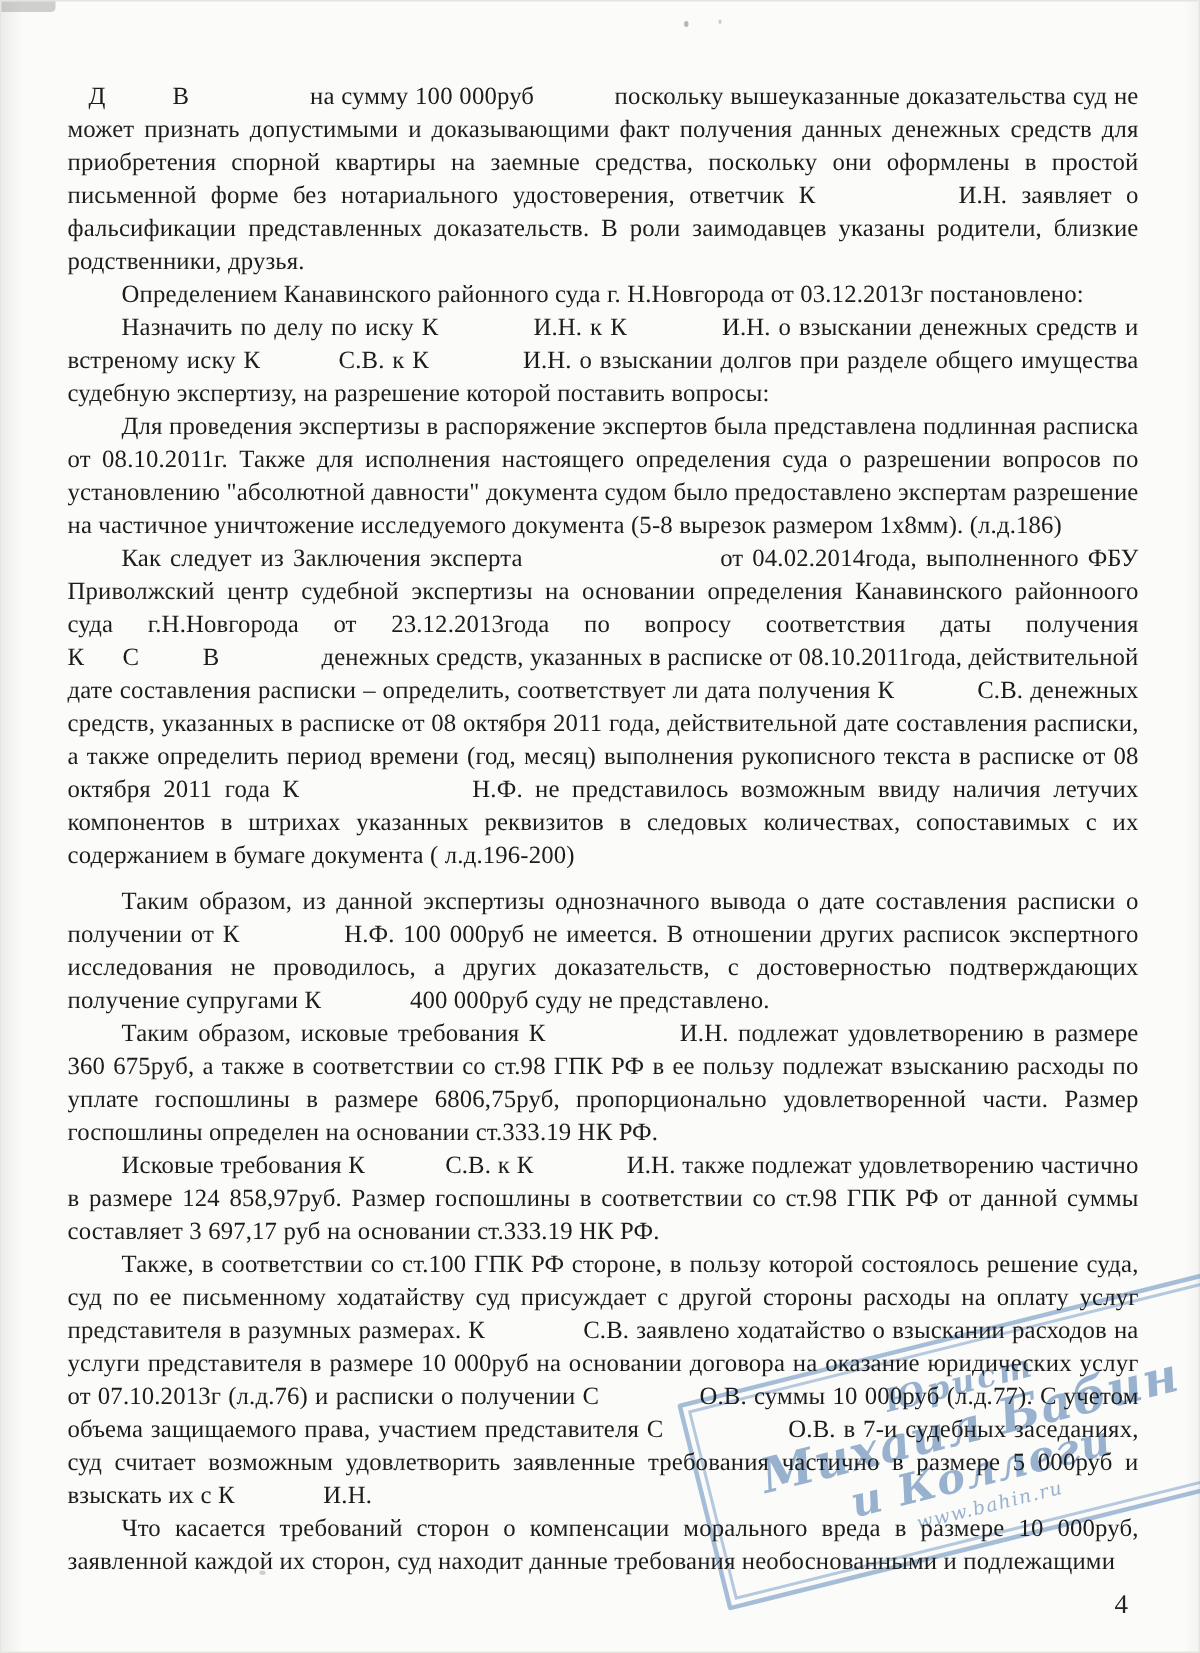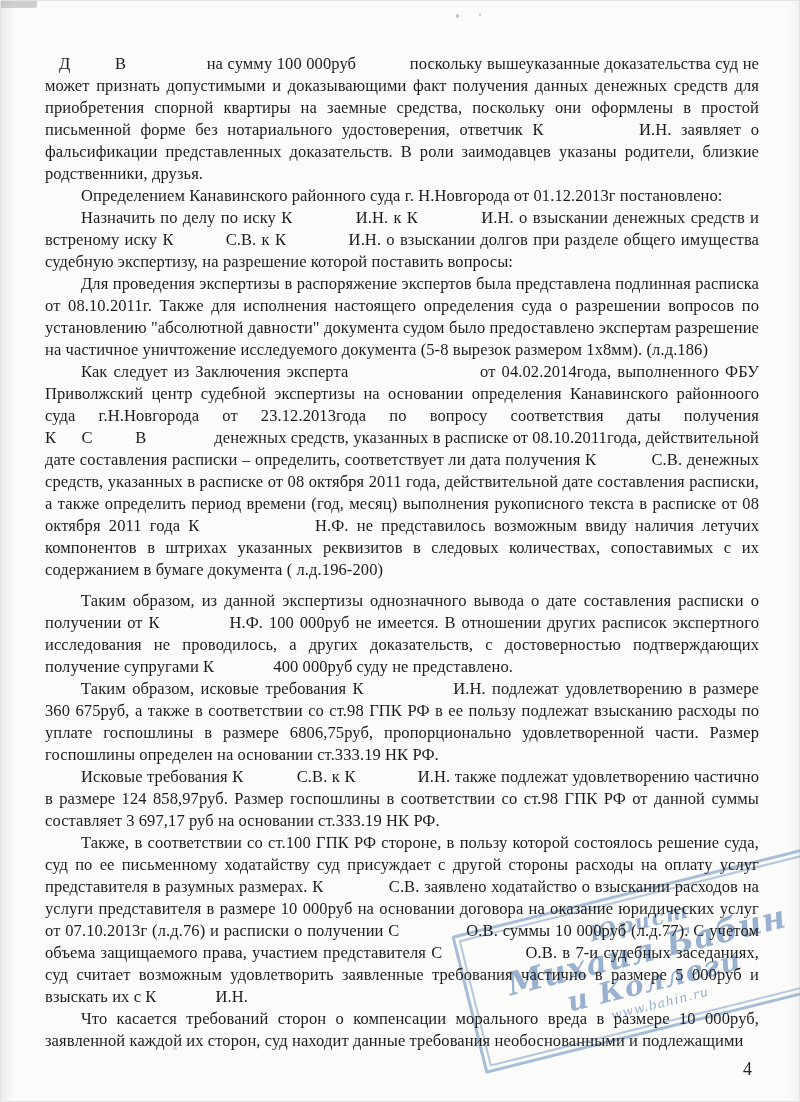--- a/index.html
+++ b/index.html
@@ -119,21 +119,21 @@
     <div class="stamp-inner">
       <span class="stamp-line1">Юрист</span>
       <span class="stamp-line2">Михаил Бабин</span>
       <span class="stamp-line3">и Коллеги</span>
       <span class="stamp-line4">www.bahin.ru</span>
     </div>
   </div>
 
   <div class="doc-text">
       <p>Д&nbsp;&nbsp;&nbsp;&nbsp;&nbsp;&nbsp;&nbsp;&nbsp;&nbsp;&nbsp;В&nbsp;&nbsp;&nbsp;&nbsp;&nbsp;&nbsp;&nbsp;&nbsp;&nbsp;&nbsp;&nbsp;&nbsp;&nbsp;&nbsp;&nbsp;&nbsp;&nbsp;&nbsp;на сумму 100&nbsp;000руб&nbsp;&nbsp;&nbsp;&nbsp;&nbsp;&nbsp;&nbsp;&nbsp;&nbsp;&nbsp;&nbsp;&nbsp;поскольку вышеуказанные доказательства суд не может признать допустимыми и доказывающими факт получения данных денежных средств для приобретения спорной квартиры на заемные средства, поскольку они оформлены в простой письменной форме без нотариального удостоверения, ответчик К&nbsp;&nbsp;&nbsp;&nbsp;&nbsp;&nbsp;&nbsp;&nbsp;&nbsp;&nbsp;И.Н. заявляет о фальсификации представленных доказательств. В роли заимодавцев указаны родители, близкие родственники, друзья.</p>
-      <p>Определением Канавинского районного суда г. Н.Новгорода от 01.12.2013г постановлено:</p>
+      <p>Определением Канавинского районного суда г. Н.Новгорода от 03.12.2013г постановлено:</p>
       <p>Назначить по делу по иску К&nbsp;&nbsp;&nbsp;&nbsp;&nbsp;&nbsp;&nbsp;&nbsp;&nbsp;&nbsp;&nbsp;&nbsp;И.Н. к К&nbsp;&nbsp;&nbsp;&nbsp;&nbsp;&nbsp;&nbsp;&nbsp;&nbsp;&nbsp;&nbsp;&nbsp;И.Н. о взыскании денежных средств и встреному иску К&nbsp;&nbsp;&nbsp;&nbsp;&nbsp;&nbsp;&nbsp;&nbsp;&nbsp;&nbsp;С.В. к К&nbsp;&nbsp;&nbsp;&nbsp;&nbsp;&nbsp;&nbsp;&nbsp;&nbsp;&nbsp;&nbsp;&nbsp;И.Н. о взыскании долгов при разделе общего имущества судебную экспертизу, на разрешение которой поставить вопросы:</p>
       <p>Для проведения экспертизы в распоряжение экспертов была представлена подлинная расписка от 08.10.2011г. Также для исполнения настоящего определения суда о разрешении вопросов по установлению "абсолютной давности" документа судом было предоставлено экспертам разрешение на частичное уничтожение исследуемого документа (5-8 вырезок размером 1х8мм). (л.д.186)</p>
       <p>Как следует из Заключения эксперта&nbsp;&nbsp;&nbsp;&nbsp;&nbsp;&nbsp;&nbsp;&nbsp;&nbsp;&nbsp;&nbsp;&nbsp;&nbsp;&nbsp;&nbsp;&nbsp;&nbsp;&nbsp;&nbsp;&nbsp;&nbsp;&nbsp;от 04.02.2014года, выполненного ФБУ Приволжский центр судебной экспертизы на основании определения Канавинского районноого суда г.Н.Новгорода от 23.12.2013года по вопросу соответствия даты получения К&nbsp;&nbsp;&nbsp;&nbsp;&nbsp;&nbsp;С&nbsp;&nbsp;&nbsp;&nbsp;&nbsp;&nbsp;&nbsp;&nbsp;&nbsp;&nbsp;В&nbsp;&nbsp;&nbsp;&nbsp;&nbsp;&nbsp;&nbsp;&nbsp;&nbsp;&nbsp;&nbsp;&nbsp;&nbsp;&nbsp;&nbsp;&nbsp;денежных средств, указанных в расписке от 08.10.2011года, действительной дате составления расписки – определить, соответствует ли дата получения К&nbsp;&nbsp;&nbsp;&nbsp;&nbsp;&nbsp;&nbsp;&nbsp;&nbsp;&nbsp;&nbsp;&nbsp;С.В. денежных средств, указанных в расписке от 08 октября 2011 года, действительной дате составления расписки, а также определить период времени (год, месяц) выполнения рукописного текста в расписке от 08 октября 2011 года К&nbsp;&nbsp;&nbsp;&nbsp;&nbsp;&nbsp;&nbsp;&nbsp;&nbsp;&nbsp;&nbsp;&nbsp;&nbsp;&nbsp;Н.Ф. не представилось возможным ввиду наличия летучих компонентов в штрихах указанных реквизитов в следовых количествах, сопоставимых с их содержанием в бумаге документа ( л.д.196-200)</p>
       <p>Таким образом, из данной экспертизы однозначного вывода о дате составления расписки о получении от К&nbsp;&nbsp;&nbsp;&nbsp;&nbsp;&nbsp;&nbsp;&nbsp;&nbsp;&nbsp;&nbsp;&nbsp;Н.Ф. 100&nbsp;000руб не имеется. В отношении других расписок экспертного исследования не проводилось, а других доказательств, с достоверностью подтверждающих получение супругами К&nbsp;&nbsp;&nbsp;&nbsp;&nbsp;&nbsp;&nbsp;&nbsp;&nbsp;&nbsp;&nbsp;&nbsp;&nbsp;&nbsp;400&nbsp;000руб суду не представлено.</p>
       <p>Таким образом, исковые требования К&nbsp;&nbsp;&nbsp;&nbsp;&nbsp;&nbsp;&nbsp;&nbsp;&nbsp;&nbsp;&nbsp;&nbsp;&nbsp;&nbsp;И.Н. подлежат удовлетворению в размере 360&nbsp;675руб, а также в соответствии со ст.98 ГПК РФ в ее пользу подлежат взысканию расходы по уплате госпошлины в размере 6806,75руб, пропорционально удовлетворенной части. Размер госпошлины определен на основании ст.333.19 НК РФ.</p>
       <p>Исковые требования К&nbsp;&nbsp;&nbsp;&nbsp;&nbsp;&nbsp;&nbsp;&nbsp;&nbsp;&nbsp;&nbsp;&nbsp;С.В. к К&nbsp;&nbsp;&nbsp;&nbsp;&nbsp;&nbsp;&nbsp;&nbsp;&nbsp;&nbsp;&nbsp;&nbsp;&nbsp;&nbsp;И.Н. также подлежат удовлетворению частично в размере 124&nbsp;858,97руб. Размер госпошлины в соответствии со ст.98 ГПК РФ от данной суммы составляет 3&nbsp;697,17 руб на основании ст.333.19 НК РФ.</p>
       <p>Также, в соответствии со ст.100 ГПК РФ стороне, в пользу которой состоялось решение суда, суд по ее письменному ходатайству суд присуждает с другой стороны расходы на оплату услуг представителя в разумных размерах. К&nbsp;&nbsp;&nbsp;&nbsp;&nbsp;&nbsp;&nbsp;&nbsp;&nbsp;&nbsp;&nbsp;&nbsp;&nbsp;&nbsp;С.В. заявлено ходатайство о взыскании расходов на услуги представителя в размере 10&nbsp;000руб на основании договора на оказание юридических услуг от 07.10.2013г (л.д.76) и расписки о получении С&nbsp;&nbsp;&nbsp;&nbsp;&nbsp;&nbsp;&nbsp;&nbsp;&nbsp;&nbsp;&nbsp;&nbsp;&nbsp;&nbsp;О.В. суммы 10&nbsp;000руб (л.д.77). С учетом объема защищаемого права, участием представителя С&nbsp;&nbsp;&nbsp;&nbsp;&nbsp;&nbsp;&nbsp;&nbsp;&nbsp;&nbsp;&nbsp;&nbsp;&nbsp;&nbsp;&nbsp;&nbsp;О.В. в 7-и судебных заседаниях, суд считает возможным удовлетворить заявленные требования частично в размере 5&nbsp;000руб и взыскать их с К&nbsp;&nbsp;&nbsp;&nbsp;&nbsp;&nbsp;&nbsp;&nbsp;&nbsp;&nbsp;&nbsp;&nbsp;&nbsp;&nbsp;И.Н.</p>
       <p>Что касается требований сторон о компенсации морального вреда в размере 10&nbsp;000руб, заявленной каждой их сторон, суд находит данные требования необоснованными и подлежащими</p>
     </div>
 

